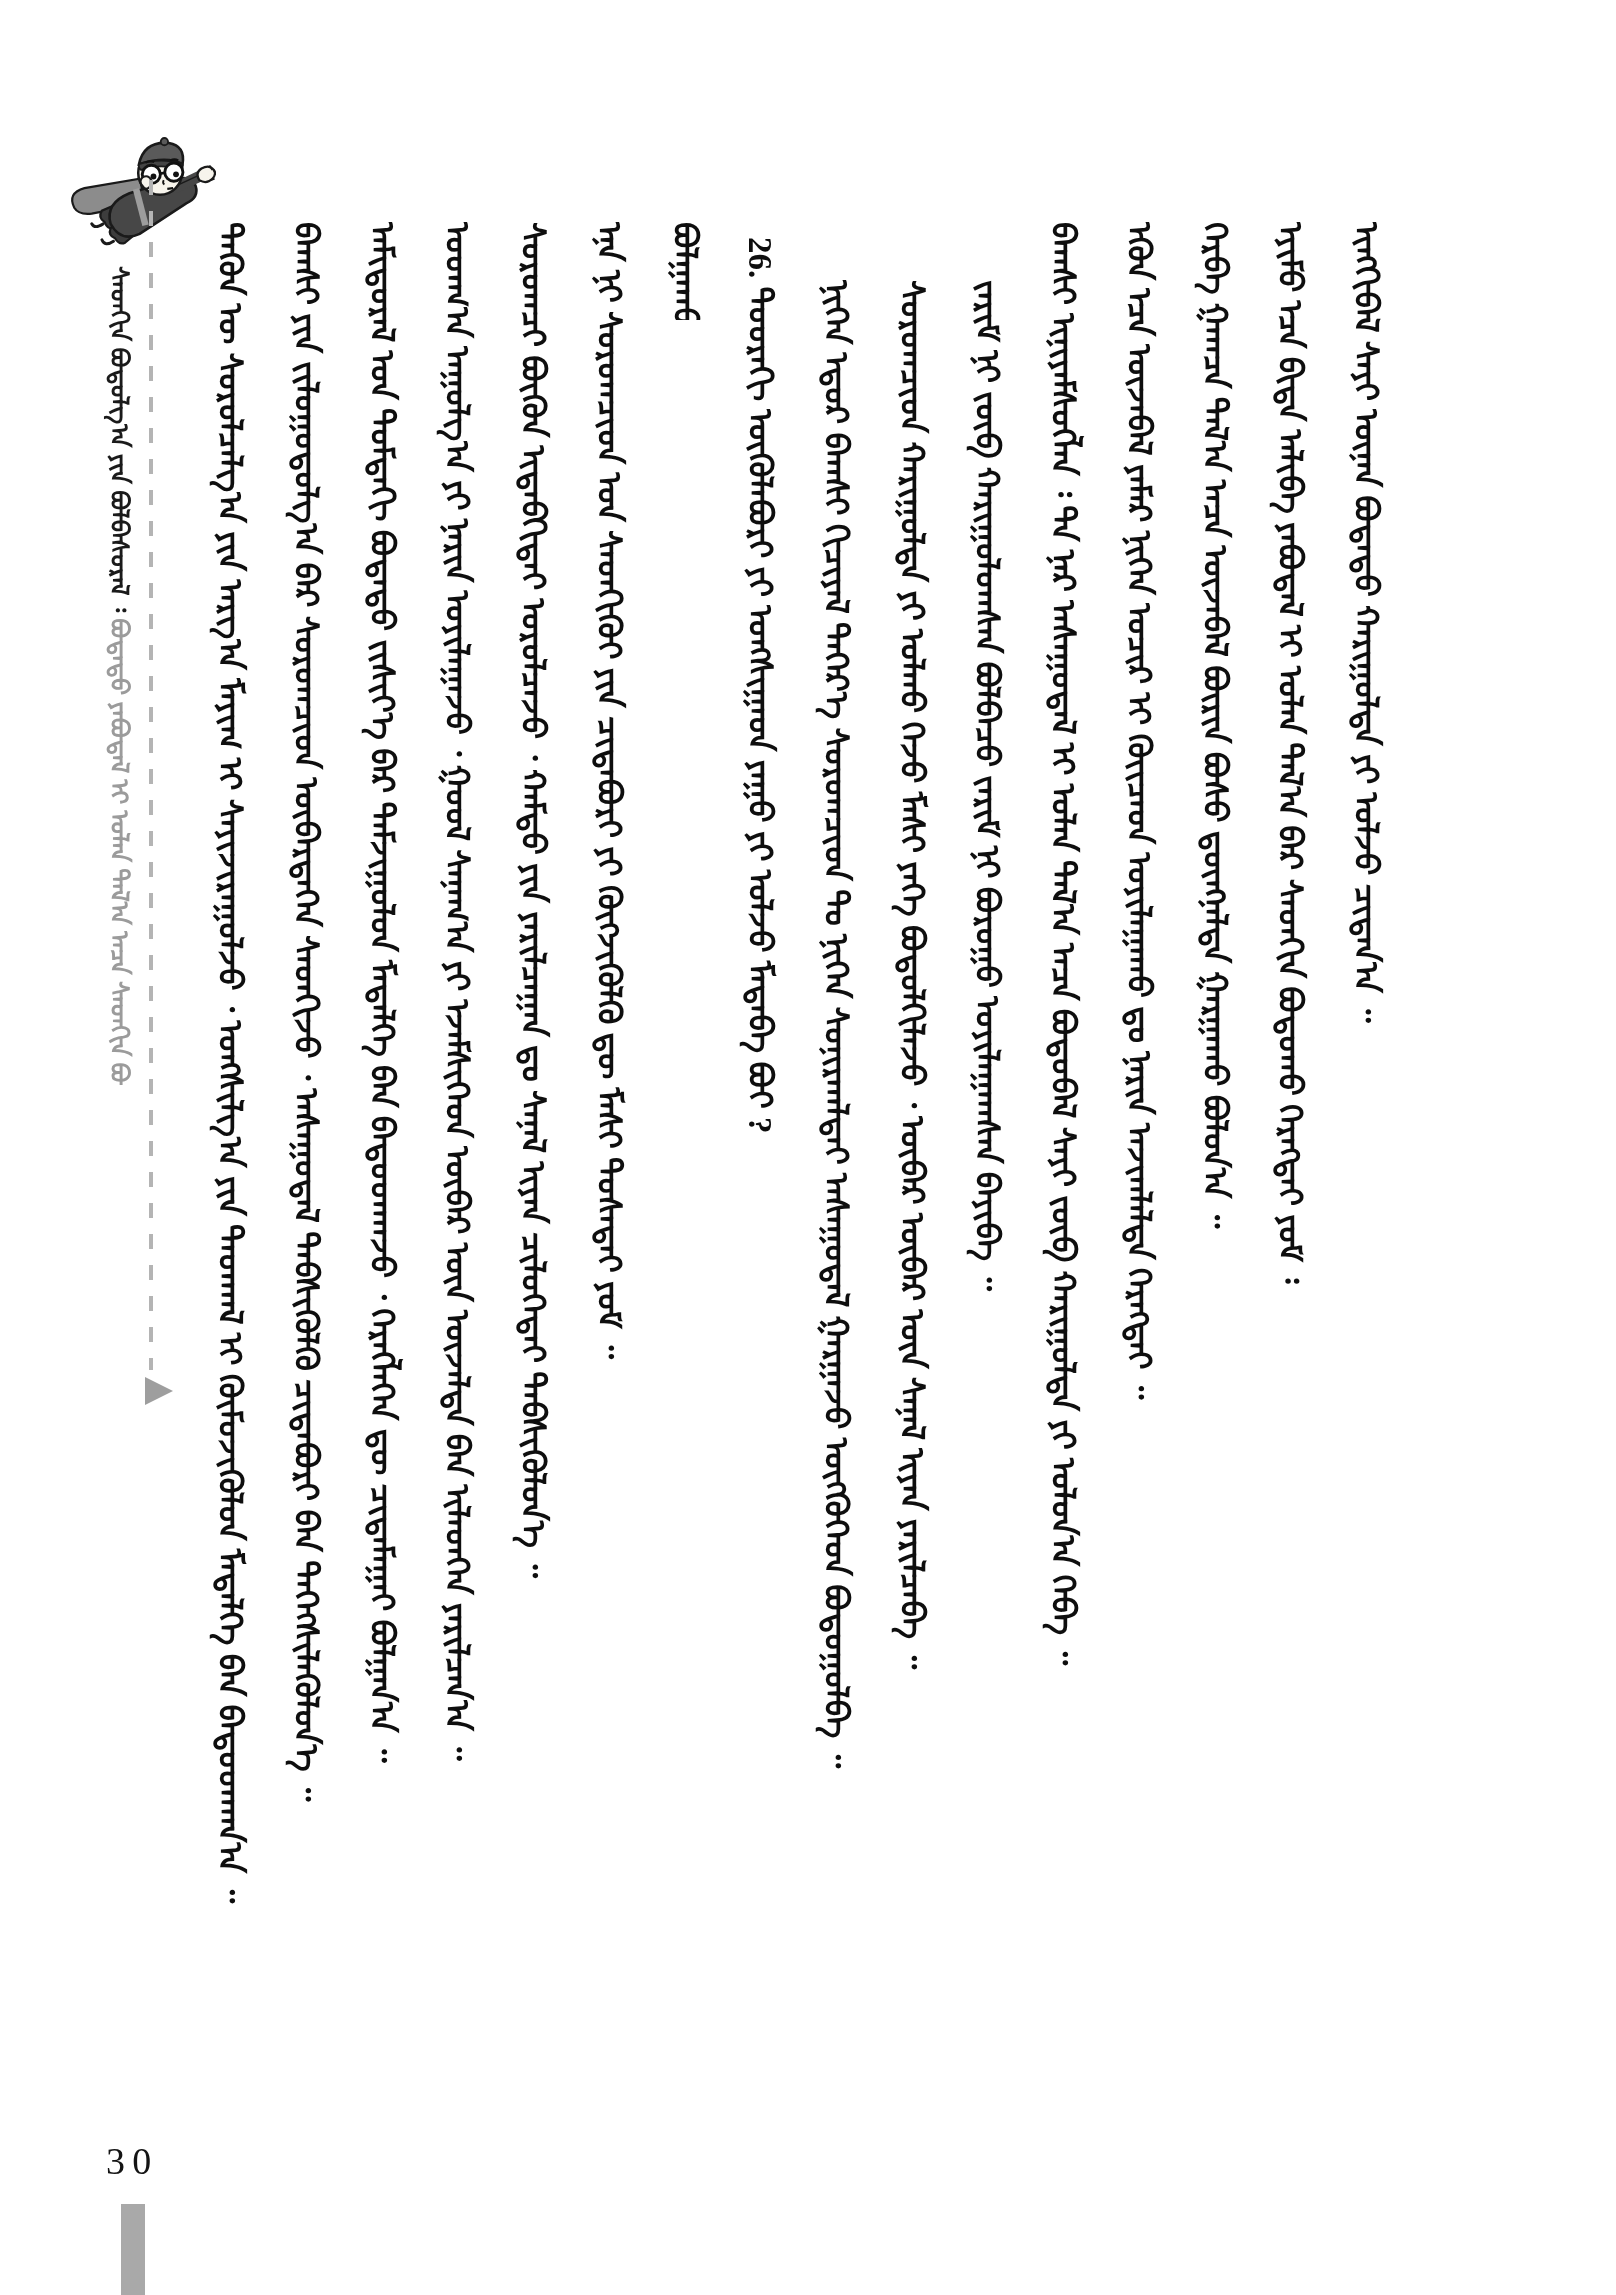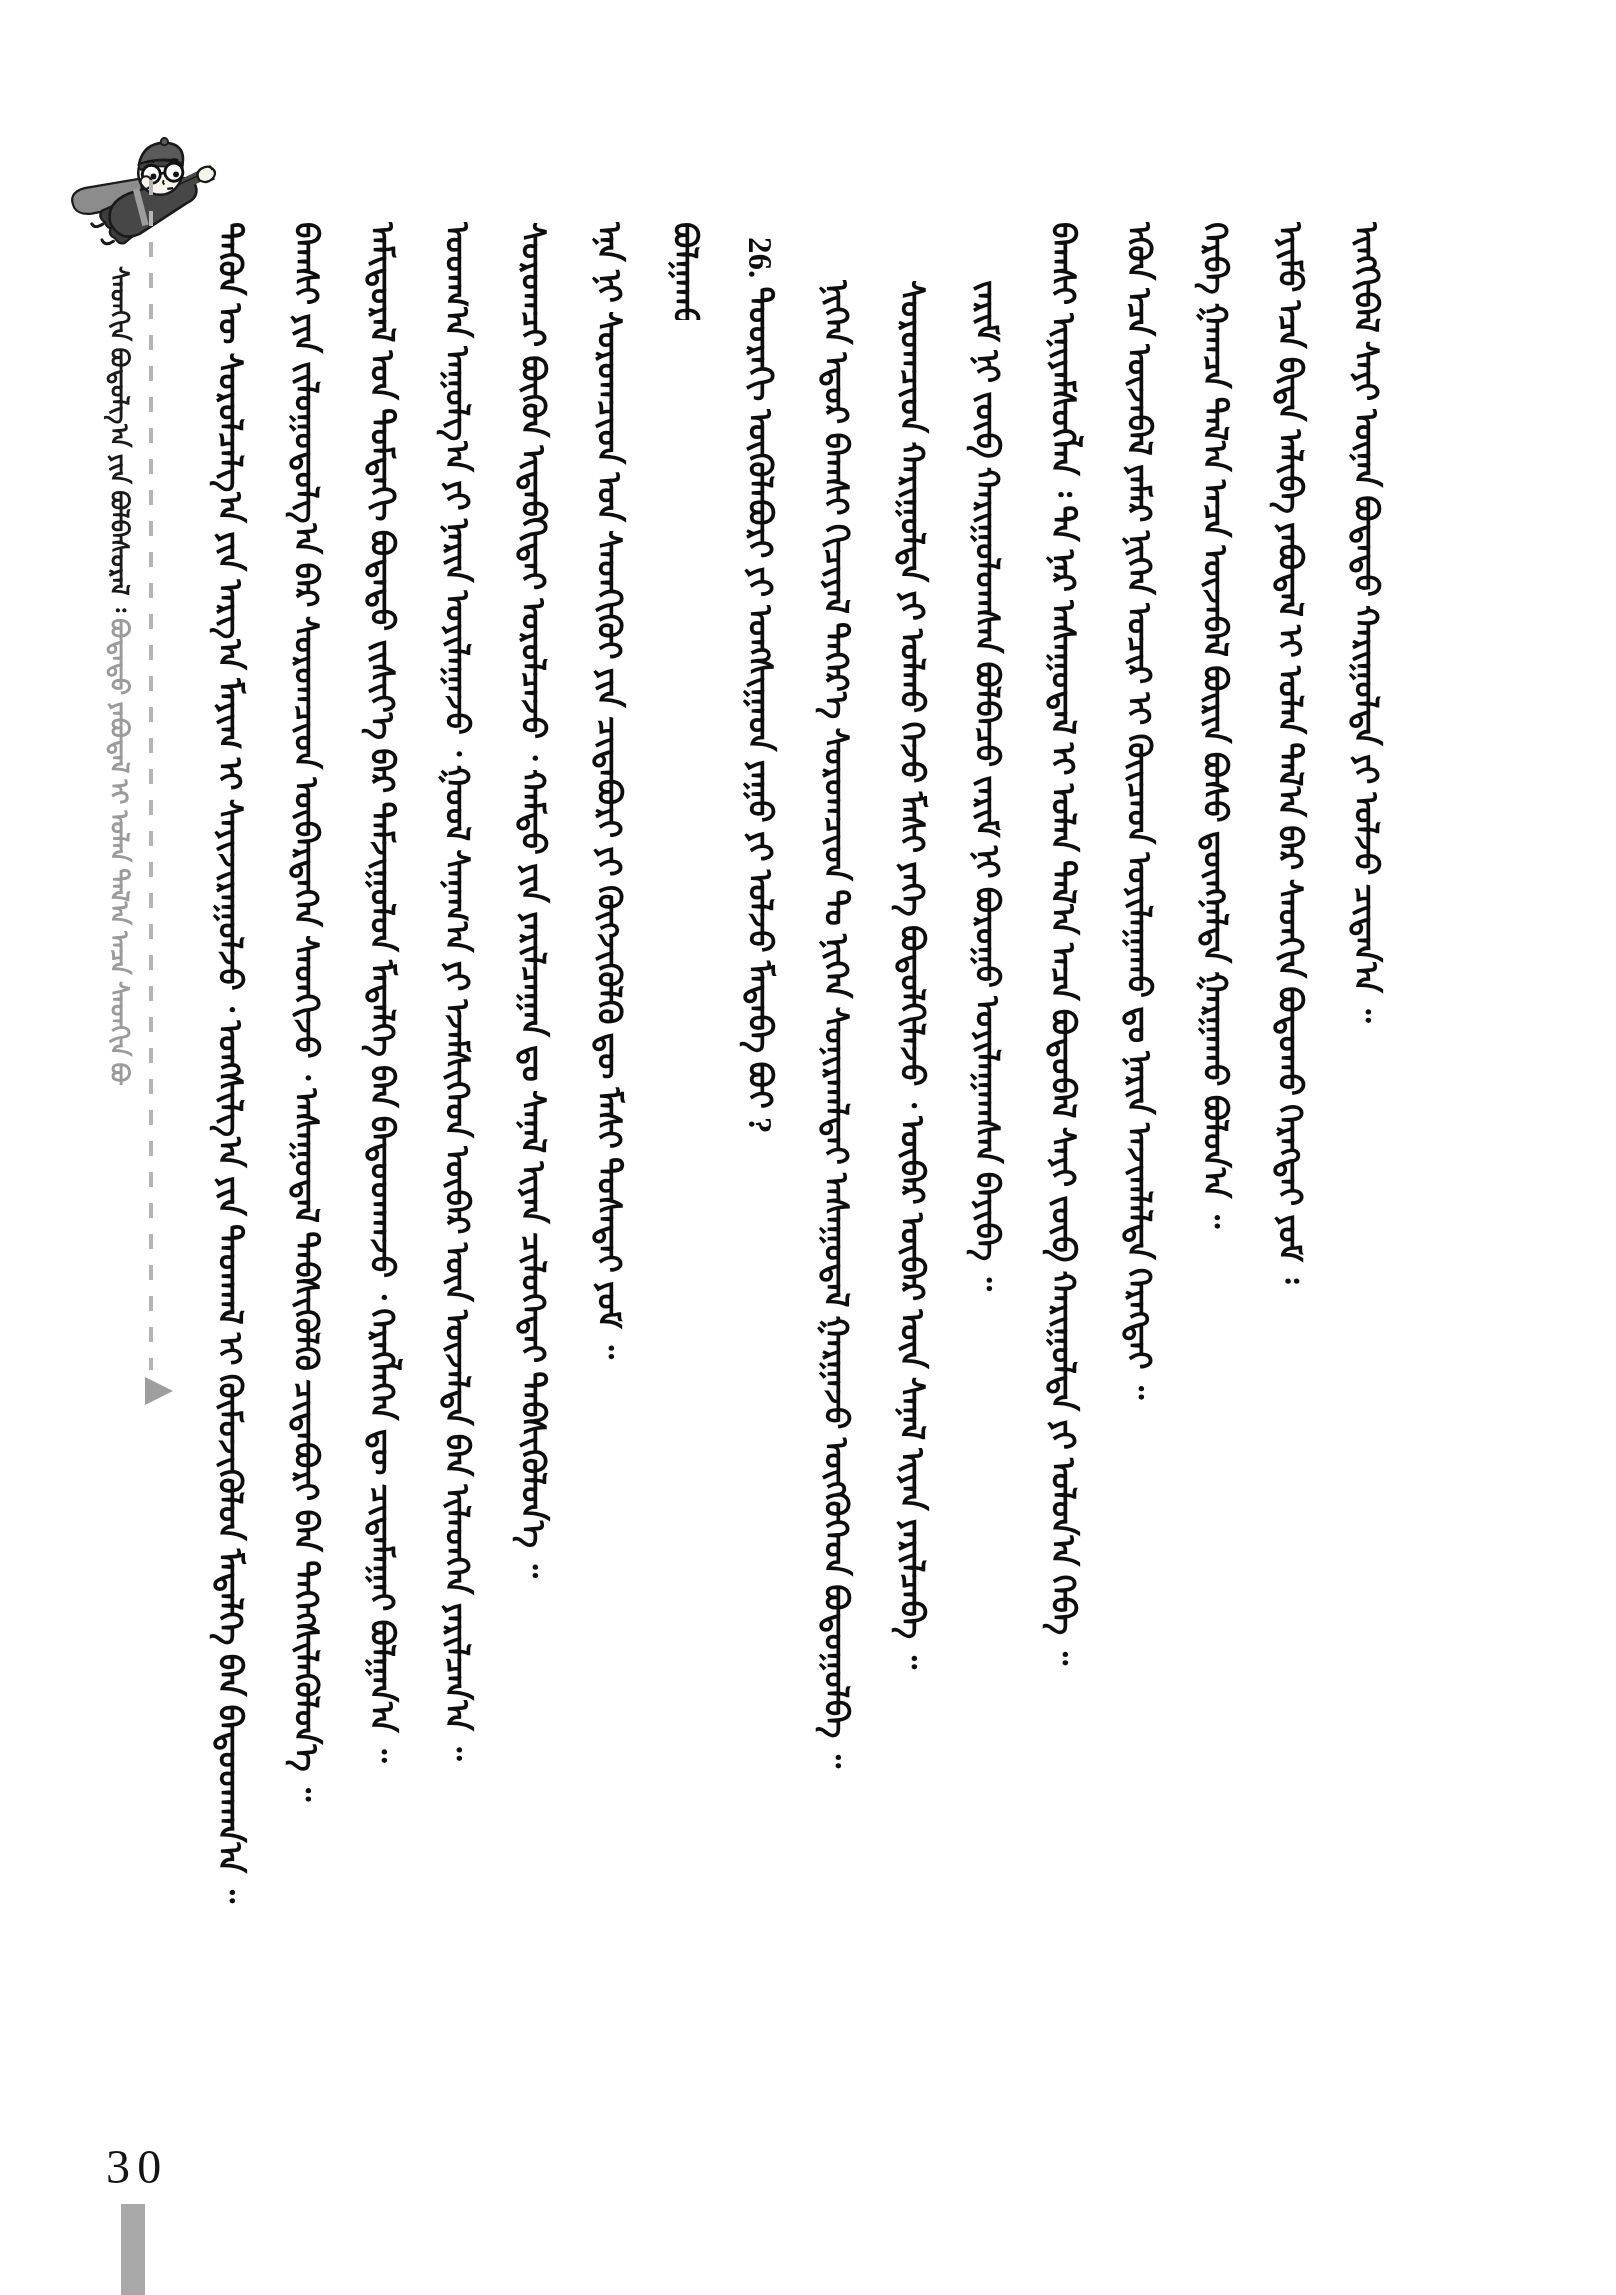--- a/index.html
+++ b/index.html
@@ -49,21 +49,21 @@
     left:145px;top:1377px;
     width:0;height:0;
     border-top:14.6px solid transparent;
     border-bottom:14.6px solid transparent;
     border-left:28px solid #9e9e9e;
   }
   
   .pageno{
     position:absolute;left:106px;top:2139px;
     font-family:"Liberation Serif","DejaVu Serif",serif;
-    font-size:48px;letter-spacing:7.3px;color:#141414;
+    font-size:38px;letter-spacing:7.3px;color:#141414;
   }
   .tab{
     position:absolute;left:121px;top:2204px;
     width:24px;height:91px;background:#a9a9a9;
   }
   
   .toon{position:absolute;left:67px;top:135px;width:149px;height:131px;}
 </style>
 </head>
 <body>

